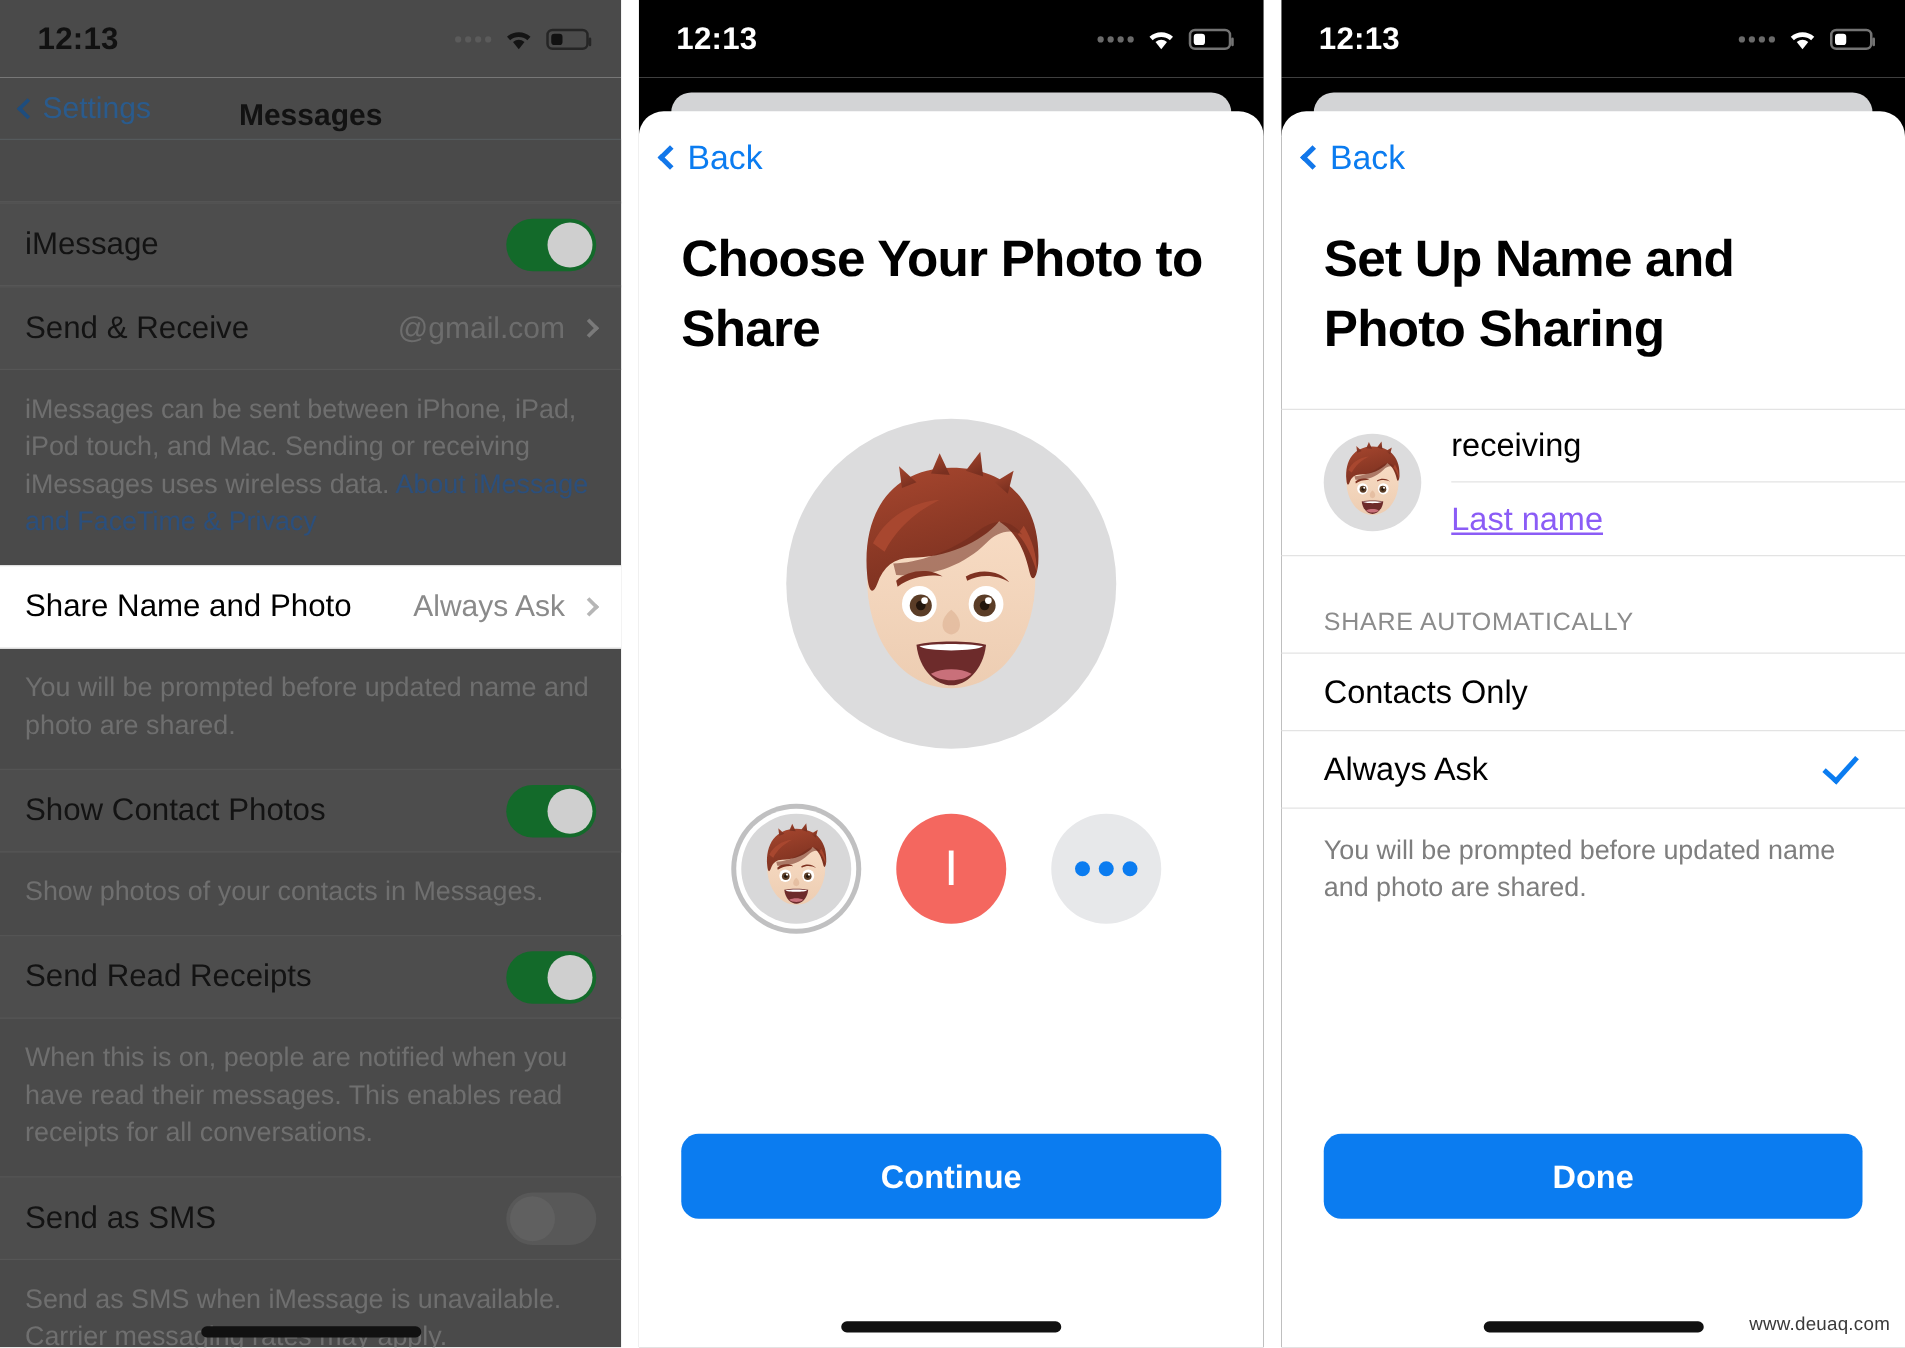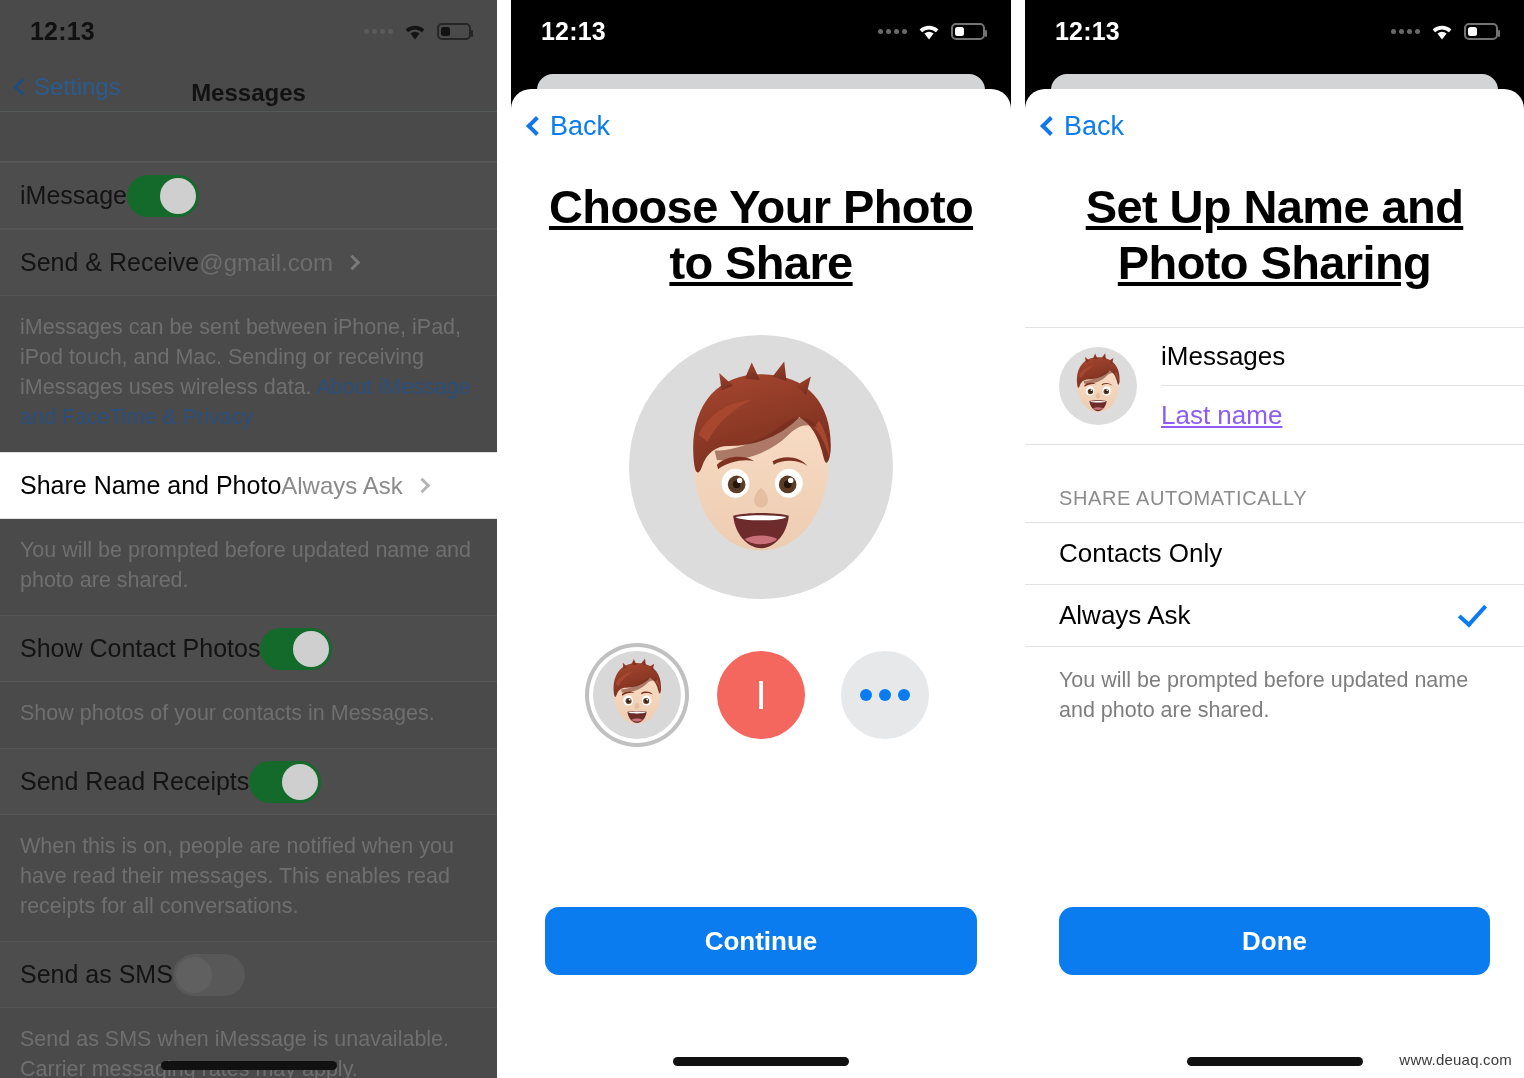--- a/index.html
+++ b/index.html
@@ -76,21 +76,21 @@
     width: 12px; height: 12px; border-left: 3.4px solid #1e4d7e;
     border-bottom: 3.4px solid #1e4d7e; transform: rotate(45deg); display:block;
   }
   .p1 .nav-back-label { color: #2a5b8d; font-size: 24px; }
   .p1 .nav-title {
     position: absolute; left: 0; right: 0; text-align: center;
     font-size: 24px; font-weight: bold; color: #121212; pointer-events:none;margin-top:12px;
   }
   .p1 .spacer-block { height: 50px; background: #4a4a4a; border-bottom: 1px solid #585858; }
   .p1 .row {
-    height: 67px; display: flex; align-items: center; 
+    height: 67px; display: flex; align-items: center; justify-content: space-between;
     padding: 0 20px; border-bottom: 1px solid #565656; border-top: 1px solid #545454;
     background: #4d4d4d;
   }
   .p1 .row-label { font-size: 25px; color: #131313; }
   .p1 .row-right { display: flex; align-items: center; gap: 14px; }
   .p1 .row-value { font-size: 24px; color: #6d6d6d; }
   .p1 .chev-r {
     width: 11px; height: 11px; border-right: 3px solid #7a7a7a;
     border-top: 3px solid #7a7a7a; transform: rotate(45deg); display:block;
   }
@@ -133,22 +133,22 @@
     display: flex; flex-direction: column;
   }
   .sheet-nav { height: 74px; display: flex; align-items: center; padding: 0 18px; }
   .sheet-back { display: flex; align-items: center; gap: 7px; }
   .sheet-back .chev-l {
     width: 14px; height: 14px; border-left: 4px solid #1277ea;
     border-bottom: 4px solid #1277ea; transform: rotate(45deg); display:block;
   }
   .sheet-back-label { color: #0b7cf0; font-size: 27px; }
   .sheet-title {
-    text-align: center; font-size: 47px; font-weight: bold; color: #000000;
-    line-height: 56px; padding: 16px 34px 0; letter-spacing: -.6px; text-decoration: underline;
+    text-align: left; font-size: 41px; font-weight: bold; color: #000000;
+    line-height: 56px; padding: 16px 34px 0; letter-spacing: -.6px;
   }
 
   
   .avatar-big-wrap { display: flex; justify-content: center; margin-top: 44px; }
   .avatar-circle {
     width: 264px; height: 264px; border-radius: 50%; background: #dcdcdd;
     display: flex; align-items: center; justify-content: center; overflow: hidden;
   }
   .memoji { display: block; }
 
@@ -472,21 +472,21 @@
         <div class="sheet-title">Set Up Name and Photo Sharing</div>
 
         <div class="name-card">
           <div class="name-row">
             <div class="avatar-small">
               <svg class="memoji" width="72" height="72" viewBox="0 0 200 200">
                   <use href="#memoji"></use>
                 </svg>
             </div>
             <div class="name-fields">
-              <div class="name-field">iMessages</div>
+              <div class="name-field">receiving</div>
               <div class="name-field placeholder">Last name</div>
             </div>
           </div>
         </div>
 
         <div class="section-head">SHARE AUTOMATICALLY</div>
 
         <div class="opt-list">
           <div class="opt-row">
             <span>Contacts Only</span>

